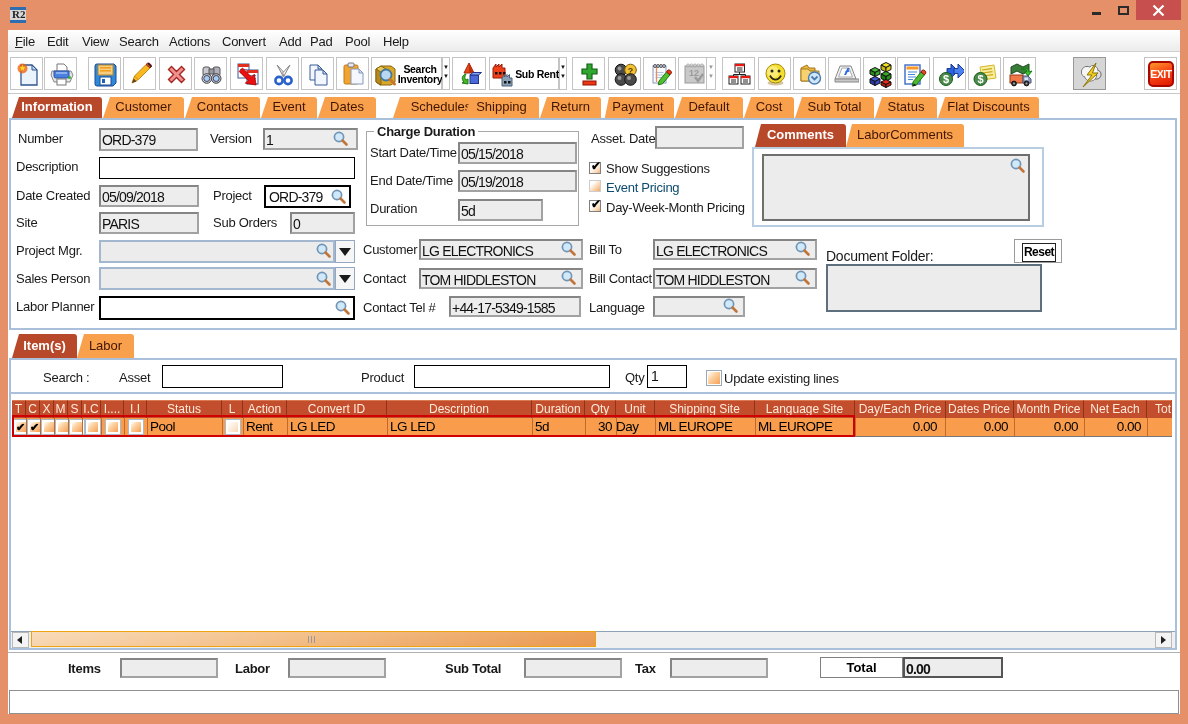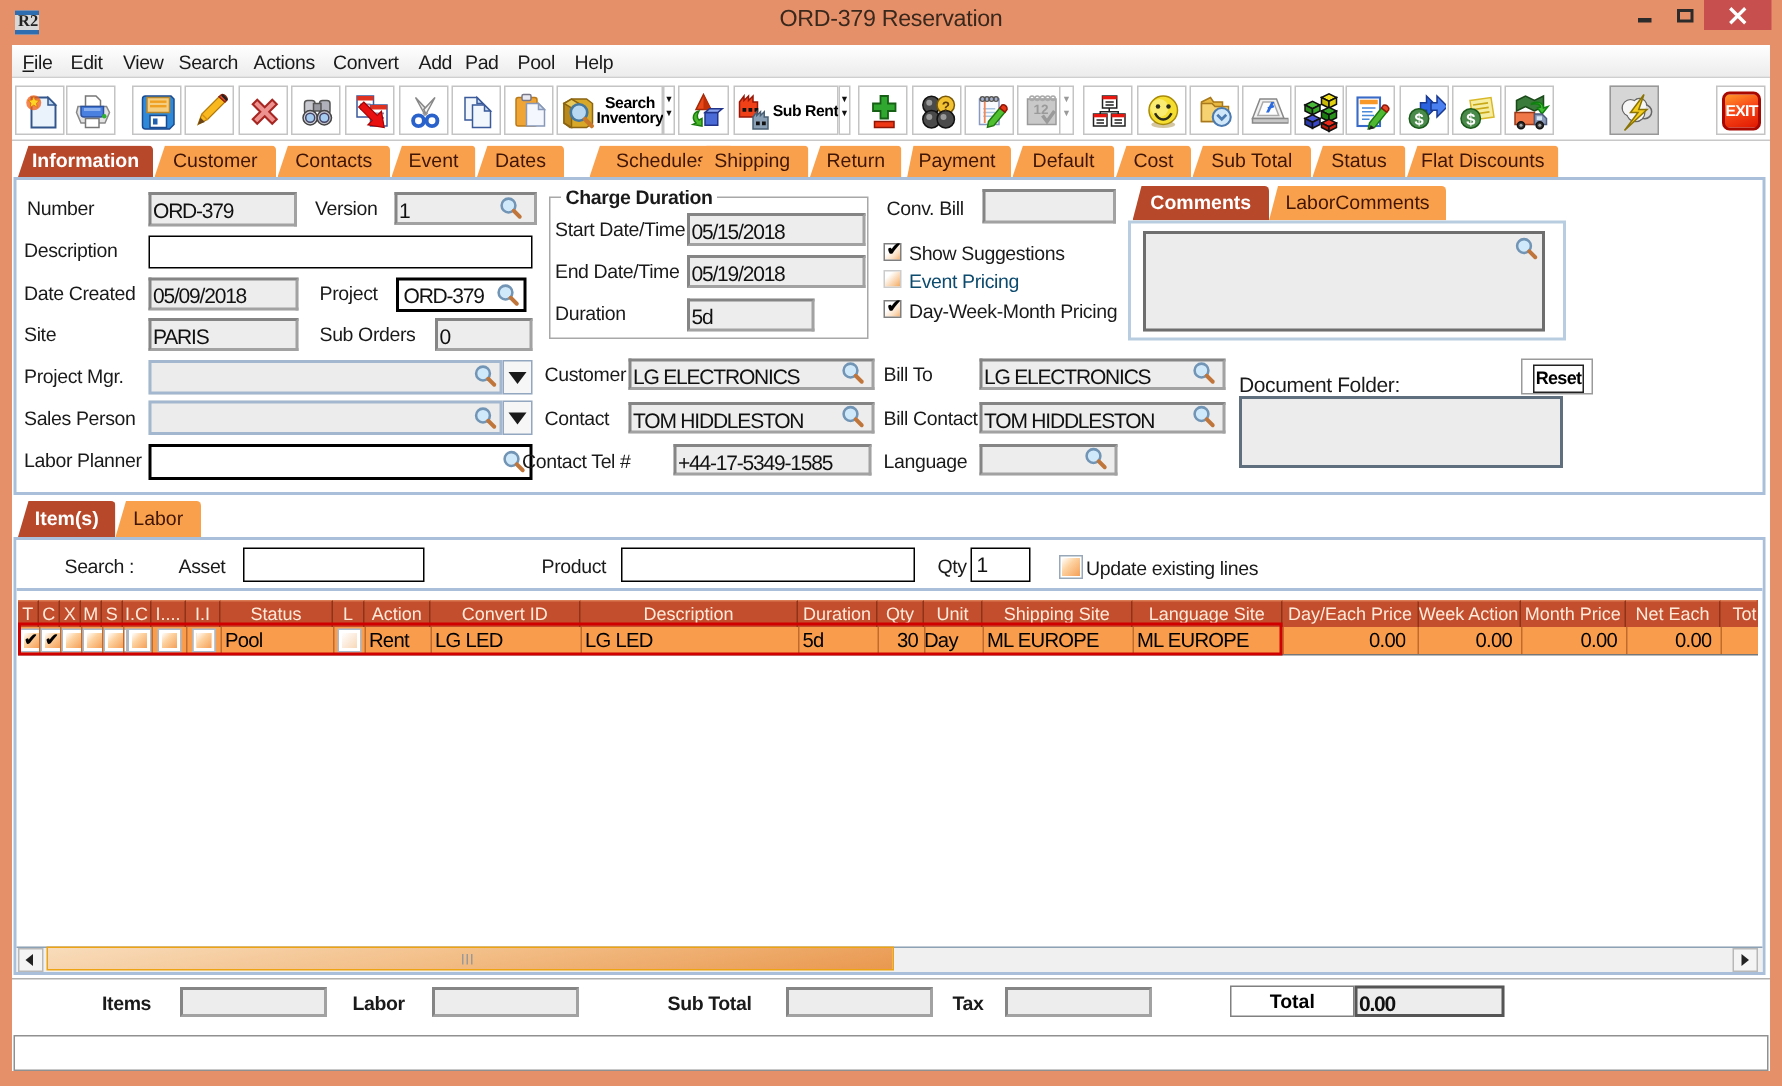--- a/index.html
+++ b/index.html
@@ -21,21 +21,20 @@
 .tbtn{position:absolute;top:57px;width:33px;height:33px;background:#fff;border:1px solid #c4c4c4}
 .tbtn svg{position:absolute;left:3px;top:3px}
 </style></head><body>
 <div id="win">
 
 <div class="abs" style="left:10px;top:7px;width:16px;height:16px;background:#d8d8d8">
  <div class="abs" style="left:0;top:0;width:16px;height:3px;background:#2e6daf"></div>
  <div class="abs" style="left:0;top:13px;width:16px;height:3px;background:#2e6daf"></div>
  <div class="abs" style="left:2px;top:1px;font-size:11px;font-family:'Liberation Serif',serif;color:#222;font-weight:bold">R2</div>
 </div>
-<div class="abs" style="left:0;top:0;width:1188px;height:30px;text-align:center;font-size:15.5px;letter-spacing:-0.2px;color:#3a281c;line-height:25px">ORD-379 Reservation</div>
 <div class="abs" style="left:1092px;top:12px;width:9px;height:3px;background:#2b2b2b"></div>
 <div class="abs" style="left:1118px;top:6px;width:11px;height:9px;border:2px solid #2b2b2b"></div>
 <div class="abs" style="left:1136px;top:0;width:45px;height:20px;background:#c74f4d"></div>
 <svg class="abs" style="left:1152px;top:4px" width="13" height="13" viewBox="0 0 13 13">
       <path d="M1.5 1.5 L11.5 11.5 M11.5 1.5 L1.5 11.5" stroke="#fff" stroke-width="2.2"></path>
     </svg>
 <div id="client"></div>
 
 <div class="abs" style="left:8px;top:30px;width:1172px;height:22px;background:linear-gradient(#ffffff,#ececec);border-bottom:1px solid #cfcfcf"></div>
 <div class="lbl" style="left:15px;top:34px;font-size:13px"><span style="text-decoration:underline">F</span>ile</div>
@@ -404,21 +403,21 @@
 
 <div class="abs" style="left:366px;top:131px;width:213px;height:95px;border:1px solid #a8a8a8"></div>
 <div class="lbl" style="left:374px;top:124px;font-weight:bold;background:#fff;padding:0 3px">Charge Duration</div>
 <div class="lbl" style="left:370px;top:145px">Start Date/Time</div>
 <div class="fld" style="left:458px;top:142px;width:119px;height:22px">05/15/2018</div>
 <div class="lbl" style="left:370px;top:173px">End Date/Time</div>
 <div class="fld" style="left:458px;top:170px;width:119px;height:22px">05/19/2018</div>
 <div class="lbl" style="left:370px;top:201px">Duration</div>
 <div class="fld" style="left:458px;top:199px;width:85px;height:22px">5d</div>
 
-<div class="lbl" style="left:591px;top:131px">Conv. Bill</div>
+<div class="lbl" style="left:591px;top:131px">Asset. Date</div>
 <div class="fld" style="left:655px;top:126px;width:89px;height:23px"></div>
 <div class="cbx" style="left:589px;top:162px"></div>
     <div class="chk" style="left:591px;top:161px">✔</div>
 <div class="lbl" style="left:606px;top:161px">Show Suggestions</div>
 <div class="abs" style="left:589px;top:180px;width:12px;height:12px;border:1px solid #cccccc;background:linear-gradient(135deg,#ffffff 25%,#f8c898 75%,#f0a860 100%)"></div>
 <div class="lbl" style="left:606px;top:180px;color:#0c4a6e">Event Pricing</div>
 <div class="cbx" style="left:589px;top:200px"></div>
     <div class="chk" style="left:591px;top:199px">✔</div>
 <div class="lbl" style="left:606px;top:200px">Day-Week-Month Pricing</div>
 
@@ -439,21 +438,21 @@
 <svg class="mag" style="left:560px;top:269px" viewBox="0 0 17 17">
       <circle cx="7" cy="7" r="4.6" fill="#cfe8fa" stroke="#7295b5" stroke-width="1.7"></circle>
       <path d="M10.5 10.5l4 4" stroke="#c0763a" stroke-width="2.6" stroke-linecap="round"></path>
     </svg>
 <div class="lbl" style="left:589px;top:271px">Bill Contact</div>
 <div class="fld" style="left:653px;top:268px;width:164px;height:21px">TOM HIDDLESTON</div>
 <svg class="mag" style="left:794px;top:269px" viewBox="0 0 17 17">
       <circle cx="7" cy="7" r="4.6" fill="#cfe8fa" stroke="#7295b5" stroke-width="1.7"></circle>
       <path d="M10.5 10.5l4 4" stroke="#c0763a" stroke-width="2.6" stroke-linecap="round"></path>
     </svg>
-<div class="lbl" style="left:348px;top:300px">Contact Tel #</div>
+<div class="lbl" style="left:363px;top:300px">Contact Tel #</div>
 <div class="fld" style="left:449px;top:296px;width:132px;height:21px">+44-17-5349-1585</div>
 <div class="lbl" style="left:589px;top:300px">Language</div>
 <div class="fld" style="left:653px;top:296px;width:92px;height:21px"></div>
 <svg class="mag" style="left:722px;top:297px" viewBox="0 0 17 17">
       <circle cx="7" cy="7" r="4.6" fill="#cfe8fa" stroke="#7295b5" stroke-width="1.7"></circle>
       <path d="M10.5 10.5l4 4" stroke="#c0763a" stroke-width="2.6" stroke-linecap="round"></path>
     </svg>
 
 <div class="tab tabsel" style="left:755px;top:124px;width:91px;height:23px;line-height:22px;clip-path:polygon(6px 0,100% 0,100% 100%,0 100%)">Comments</div>
 <div class="tab tabun" style="left:846px;top:124px;width:118px;height:23px;line-height:22px;clip-path:polygon(6px 0,100% 0,100% 100%,0 100%)">LaborComments</div>
@@ -497,21 +496,21 @@
 <div class="gh" style="left:210px;width:21px">L</div>
 <div class="gh" style="left:231px;width:44px">Action</div>
 <div class="gh" style="left:275px;width:100px">Convert ID</div>
 <div class="gh" style="left:375px;width:145px">Description</div>
 <div class="gh" style="left:520px;width:53px">Duration</div>
 <div class="gh" style="left:573px;width:31px">Qty</div>
 <div class="gh" style="left:604px;width:39px">Unit</div>
 <div class="gh" style="left:643px;width:100px">Shipping Site</div>
 <div class="gh" style="left:743px;width:100px">Language Site</div>
 <div class="gh" style="left:843px;width:91px">Day/Each Price</div>
-<div class="gh" style="left:933px;width:69px">Week Action</div>
+<div class="gh" style="left:933px;width:69px">Dates Price</div>
 <div class="gh" style="left:1002px;width:70px">Month Price</div>
 <div class="gh" style="left:1072px;width:63px">Net Each</div>
 <div class="gh" style="left:1135px;width:24px;border-right:none;text-align:right">Tot</div>
 </div>
 
 <div class="abs" style="left:12px;top:418px;width:1160px;height:18px;background:#f99d4d;overflow:hidden">
 <div class="cbo" style="left:2px;top:2px"></div>
       <div class="chk" style="left:4px;top:4px;font-size:11px">✔</div>
 <div class="cbo" style="left:16px;top:2px"></div>
       <div class="chk" style="left:18px;top:4px;font-size:11px">✔</div>

